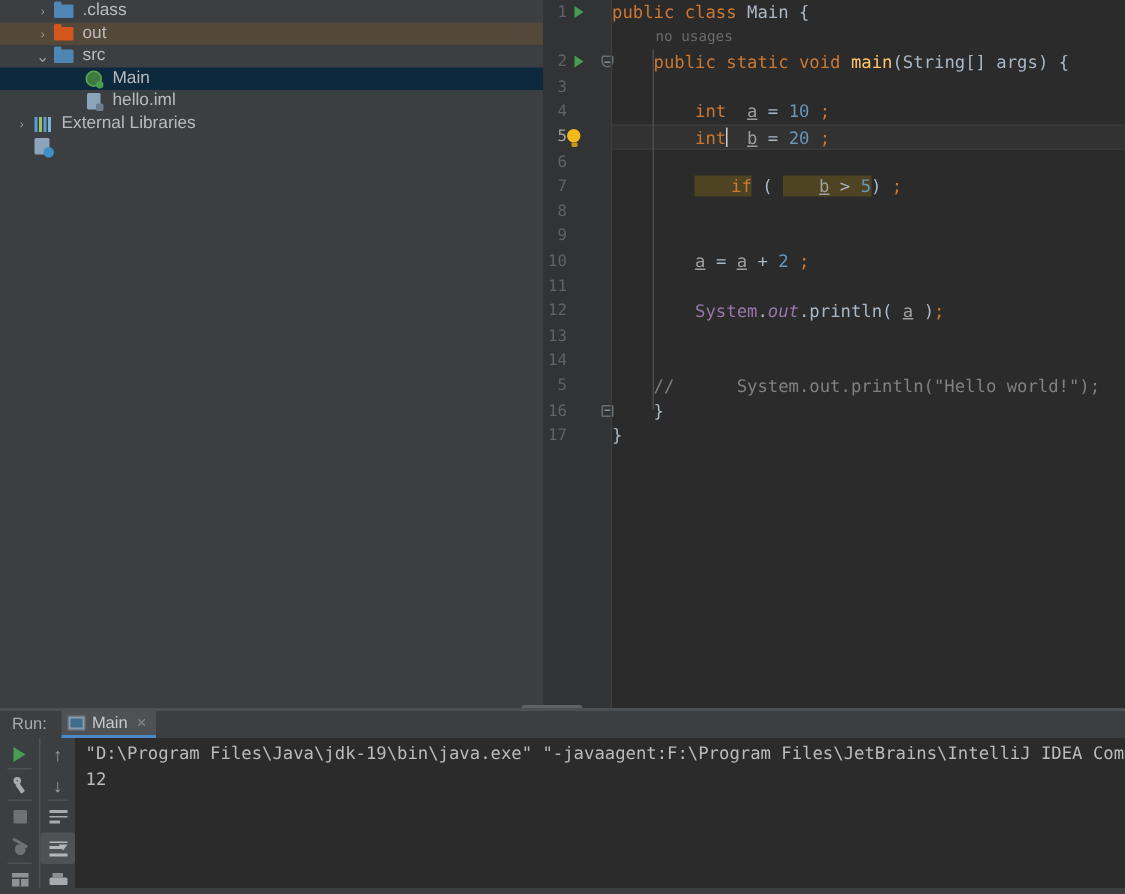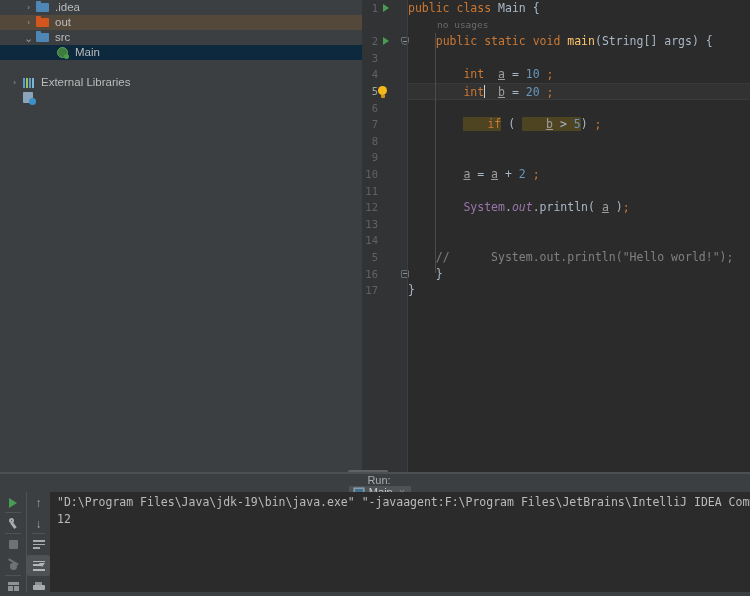--- a/index.html
+++ b/index.html
@@ -289,21 +289,20 @@
     width: 750px; height: 122px;
     background: #3c3f41;
   }
   #run-tabs {
     position: absolute;
     left: 0; top: 0;
     width: 750px; height: 18px;
     display: flex;
     align-items: center;
     background: #3c3f41;
-    flex-direction: column;
   }
   #run-label {
     margin-left: 8px;
     font-size: 11px;
     color: #a9a9a9;
   }
   .run-tab {
     margin-left: 10px;
     height: 18px;
     display: flex;
@@ -528,21 +527,21 @@
 
 <div id="app">
 
   <div id="project-tree">
 
   <div class="tree-row tree-indent-0" style="top: 0px; position: absolute; left: 0px; right: 0px; padding-left: 22px;">
         <span class="tw">›</span>
         <span class="tree-ico">
           <span class="ic-folder blue"></span>
         </span>
-        <span class="tree-label">.idea</span>
+        <span class="tree-label">.class</span>
       </div>
       <div class="tree-row tree-indent-0 sel-brown" style="top: 15px; position: absolute; left: 0px; right: 0px; padding-left: 22px;">
         <span class="tw">›</span>
         <span class="tree-ico">
           <span class="ic-folder out"></span>
         </span>
         <span class="tree-label">out</span>
       </div>
       <div class="tree-row tree-indent-0" style="top: 30px; position: absolute; left: 0px; right: 0px; padding-left: 22px;">
         <span class="tw" style="font-size: 11px; line-height: 10px;">⌄</span>
@@ -550,20 +549,27 @@
           <span class="ic-folder src"></span>
         </span>
         <span class="tree-label">src</span>
       </div>
       <div class="tree-row tree-indent-1 sel-blue" style="top: 45px; position: absolute; left: 0px; right: 0px; padding-left: 42px;">
         <span class="tw"></span>
         <span class="tree-ico">
           <span class="ic-class"></span>
         </span>
         <span class="tree-label">Main</span>
+      </div>
+      <div class="tree-row tree-indent-1" style="top: 60px; position: absolute; left: 0px; right: 0px; padding-left: 42px;">
+        <span class="tw"></span>
+        <span class="tree-ico">
+          <span class="ic-iml"></span>
+        </span>
+        <span class="tree-label">hello.iml</span>
       </div>
       <div class="tree-row tree-indent-0" style="top: 75px; position: absolute; left: 0px; right: 0px; padding-left: 8px;">
         <span class="tw">›</span>
         <span class="tree-ico">
           <span class="ic-libs">
             <i></i>
             <i></i>
             <i></i>
             <i></i>
           </span>

